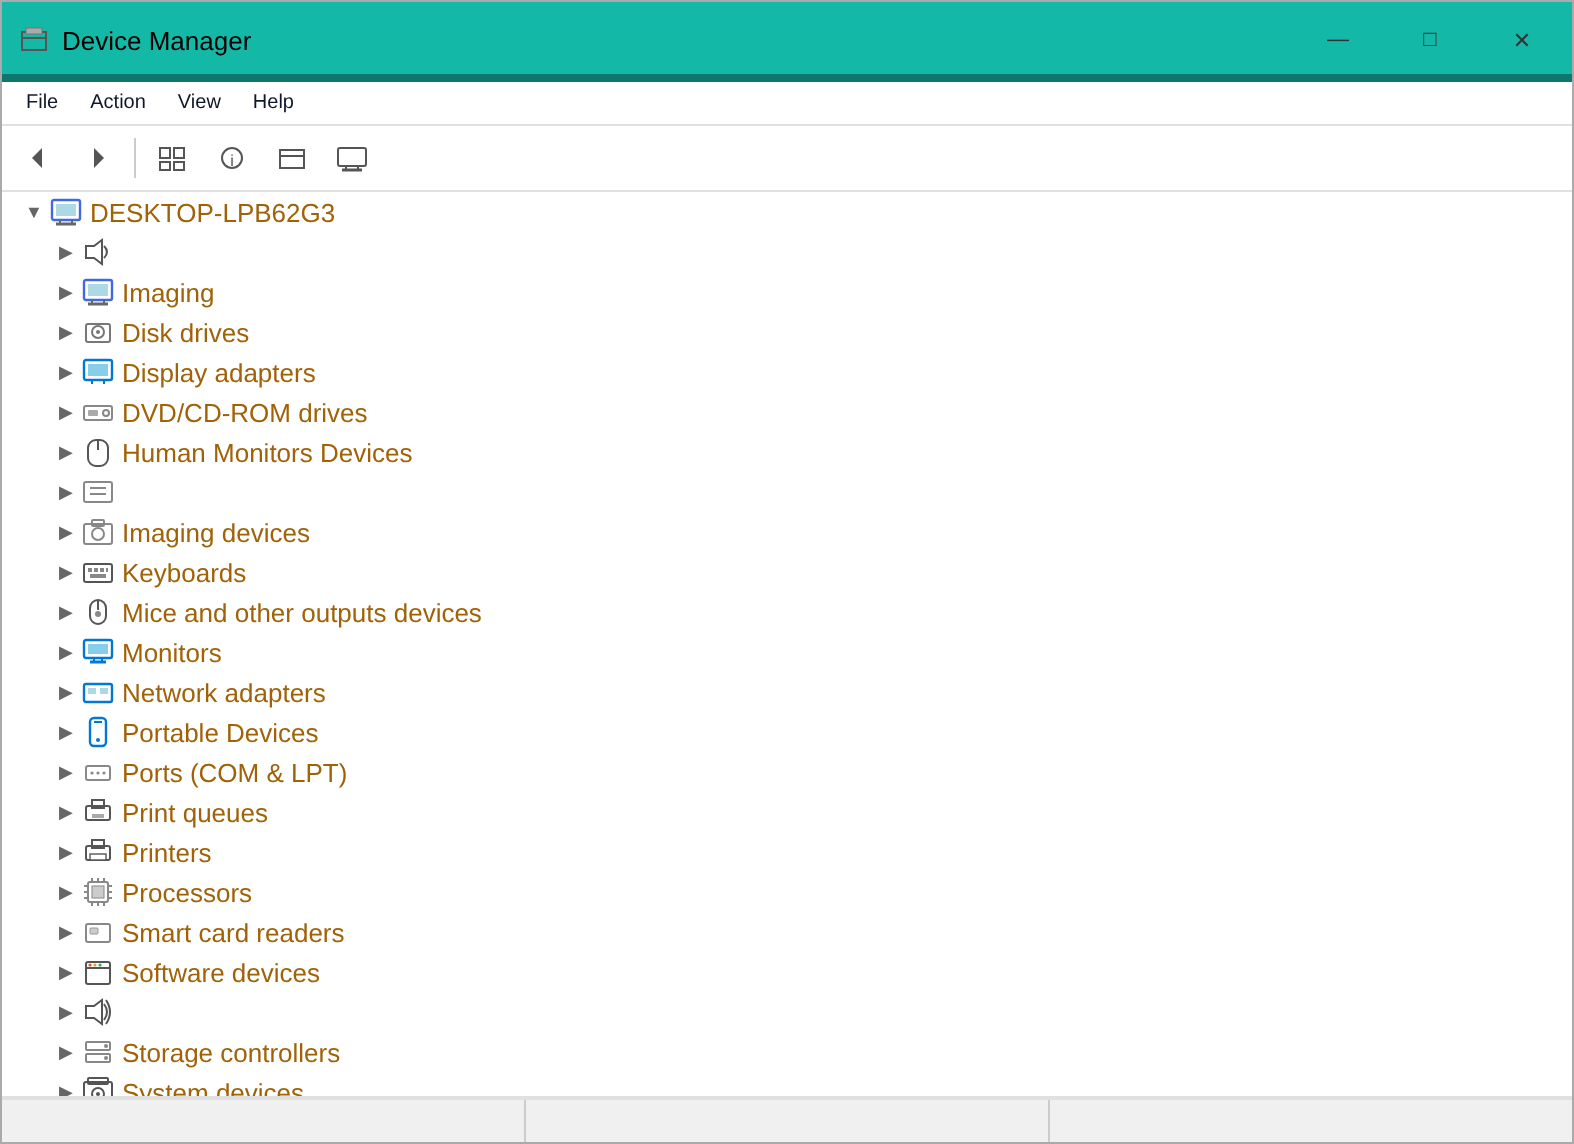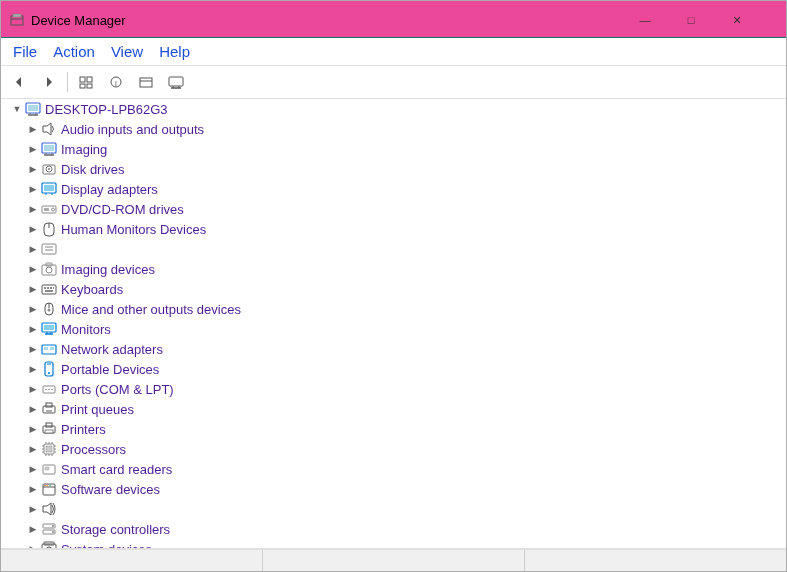--- a/index.html
+++ b/index.html
@@ -13,26 +13,26 @@
     }
     .window {
       width: 787px;
       height: 572px;
       background: #fff;
       border: 1px solid #aaa;
       display: flex;
       flex-direction: column;
     }
     .title-bar {
-      background: #ec4899;
+      background: #14b8a6;
       display: flex;
       align-items: center;
       justify-content: space-between;
-      padding: 6px 26px 4px 8px;
-      border-bottom: 1px solid #0f766e;
+      padding: 6px 2px 4px 8px;
+      border-bottom: 4px solid #0f766e;
       min-height: 32px;
     }
     .title-bar-left {
       display: flex;
       align-items: center;
       gap: 6px;
     }
     .title-buttons {
       display: flex;
       gap: 0;
@@ -51,22 +51,22 @@
     }
     .menu-bar {
       display: flex;
       padding: 2px 4px;
       border-bottom: 1px solid #e0e0e0;
       background: #fff;
     }
     .menu-item {
       padding: 3px 8px;
       cursor: pointer;
-      font-size: 15px;
-      color: #1d4ed8;
+      font-size: 10px;
+      color: #0f172a;
     }
     .toolbar {
       display: flex;
       align-items: center;
       padding: 3px 4px;
       border-bottom: 1px solid #e0e0e0;
       background: #fff;
       gap: 2px;
     }
     .toolbar-btn {
@@ -116,21 +116,21 @@
       width: 16px;
       height: 16px;
       margin-right: 4px;
       flex-shrink: 0;
       display: flex;
       align-items: center;
       justify-content: center;
     }
     .tree-label {
       font-size: 13px;
-      color: #4c1d95;
+      color: #a16207;
     }
     .indent-1 { padding-left: 8px; }
     .indent-2 { padding-left: 24px; }
     .status-bar {
       display: flex;
       height: 22px;
       border-top: 1px solid #e0e0e0;
       background: #f0f0f0;
     }
     .status-segment {
@@ -229,21 +229,20 @@
     </div>
 
     <div class="tree-item indent-2">
       <span class="expand-btn">▶</span>
       <span class="tree-icon">
         <svg width="16" height="16" viewBox="0 0 16 16">
           <polygon points="2,5 6,5 10,2 10,14 6,11 2,11" fill="none" stroke="#555" stroke-width="1"></polygon>
           <path d="M11,5 Q14,8 11,11" fill="none" stroke="#555" stroke-width="1"></path>
         </svg>
       </span>
-      <span class="tree-label">Audio inputs and outputs</span>
     </div>
 
     <div class="tree-item indent-2">
       <span class="expand-btn">▶</span>
       <span class="tree-icon">
         <svg width="16" height="16" viewBox="0 0 16 16">
           <rect x="1" y="2" width="14" height="10" rx="1" fill="none" stroke="#4169e1" stroke-width="1.2"></rect>
           <rect x="3" y="4" width="10" height="6" fill="#add8e6"></rect>
           <line x1="5" y1="12" x2="5" y2="14" stroke="#666" stroke-width="1"></line>
           <line x1="11" y1="12" x2="11" y2="14" stroke="#666" stroke-width="1"></line>

